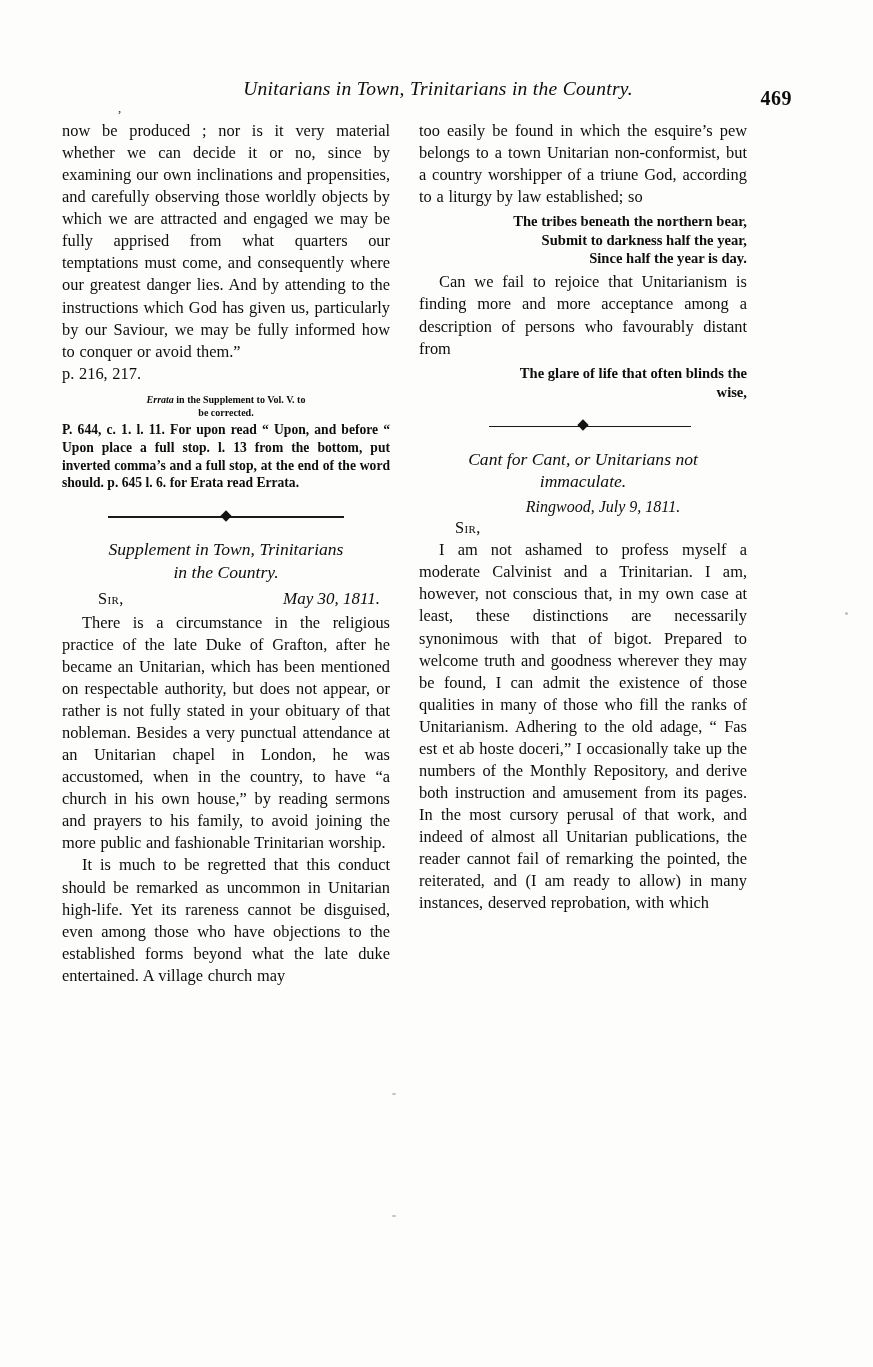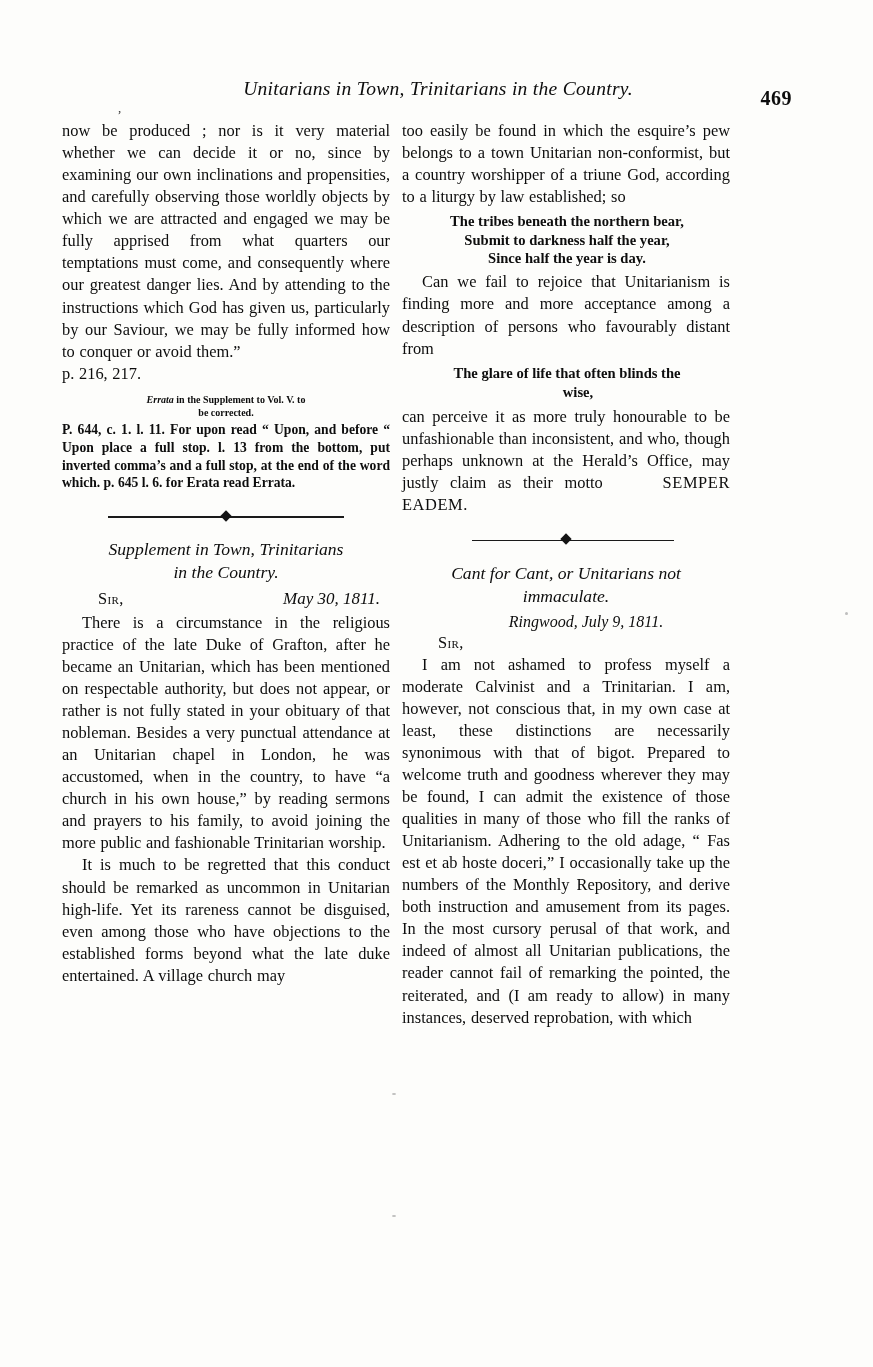--- a/index.html
+++ b/index.html
@@ -56,21 +56,21 @@
     position: absolute;
     left: 56px;
     bottom: -4px;
     font-size: 13px;
     color: #333;
   }
 
   
   .columns {
     display: flex;
-    gap: 12px;
+    gap: 29px;
   }
   .col {
     width: 328px;
   }
 
   p {
     margin: 0;
     font-size: 16.4px;
     line-height: 1.345;
     text-align: justify;
@@ -80,21 +80,21 @@
   p.indent { text-indent: 20px; }
   p.noindent { text-indent: 0; }
 
   
   .body-text { word-spacing: 0.6px; }
 
   
   .verse {
     font-size: 14.6px;
     line-height: 1.30;
-    text-align: center;
+    text-align: right;
     margin: 4px 0 4px 0;
     padding-left: 2px;
     font-weight: 600;
   }
   .verse div { white-space: nowrap; }
   .verse .hang { padding-left: 22px; }
   .verse.tight { line-height: 1.26; }
 
   
   .errata-head {
@@ -219,21 +219,21 @@
 
         <p class="noindent body-text">p. 216, 217.</p>
 
         <div class="errata-head">
           <span class="it">Errata</span><span> in the Supplement to Vol. V. to</span>
           <div>be corrected.</div>
         </div>
 
         <div class="errata-body">
           <span>P. 644, c. 1. l. 11. For </span><span class="it">upon</span><span> read “ </span><span class="it">Upon,</span><span> and before “ </span><span class="it">Upon</span><span> place a full stop.</span>
-          <span>l. 13 from the bottom, put </span><span class="it">inverted comma’s</span><span> and a </span><span class="it">full stop,</span><span> at the end of the word </span><span class="it">which.</span><span>  p. 645 l. 6. for </span><span class="it">Erata</span><span> read</span>
+          <span>l. 13 from the bottom, put </span><span class="it">inverted comma’s</span><span> and a </span><span class="it">full stop,</span><span> at the end of the word </span><span class="it">should.</span><span>  p. 645 l. 6. for </span><span class="it">Erata</span><span> read</span>
           <span class="it">Errata.</span>
         </div>
 
         <div class="divider">
           <div class="rule"></div>
           <div class="lozenge"></div>
         </div>
 
         <div class="art-title">
           <span>Supplement in Town, Trinitarians</span>
@@ -261,21 +261,20 @@
           <div>Since half the year is day.</div>
         </div>
 
         <p class="indent body-text">Can we fail to rejoice that Unitarianism is finding more and more acceptance among a description of persons who favourably distant from</p>
 
         <div class="verse">
           <div>The glare of life that often blinds the</div>
           <div class="hang">wise,</div>
         </div>
 
-        <p class="noindent body-text"><span>can perceive it as more truly honourable to be unfashionable than inconsistent, and who, though perhaps unknown at the Herald’s Office, may justly claim as their motto</span><span class="motto-line">&nbsp;&nbsp;&nbsp;&nbsp;&nbsp;<span class="sc">SEMPER EADEM.</span></span></p>
 
         <div class="divider right">
           <div class="rule"></div>
           <div class="lozenge"></div>
         </div>
 
         <div class="art-title">
           <span>Cant for Cant, or Unitarians not</span>
           <span class="l2">immaculate.</span>
         </div>

